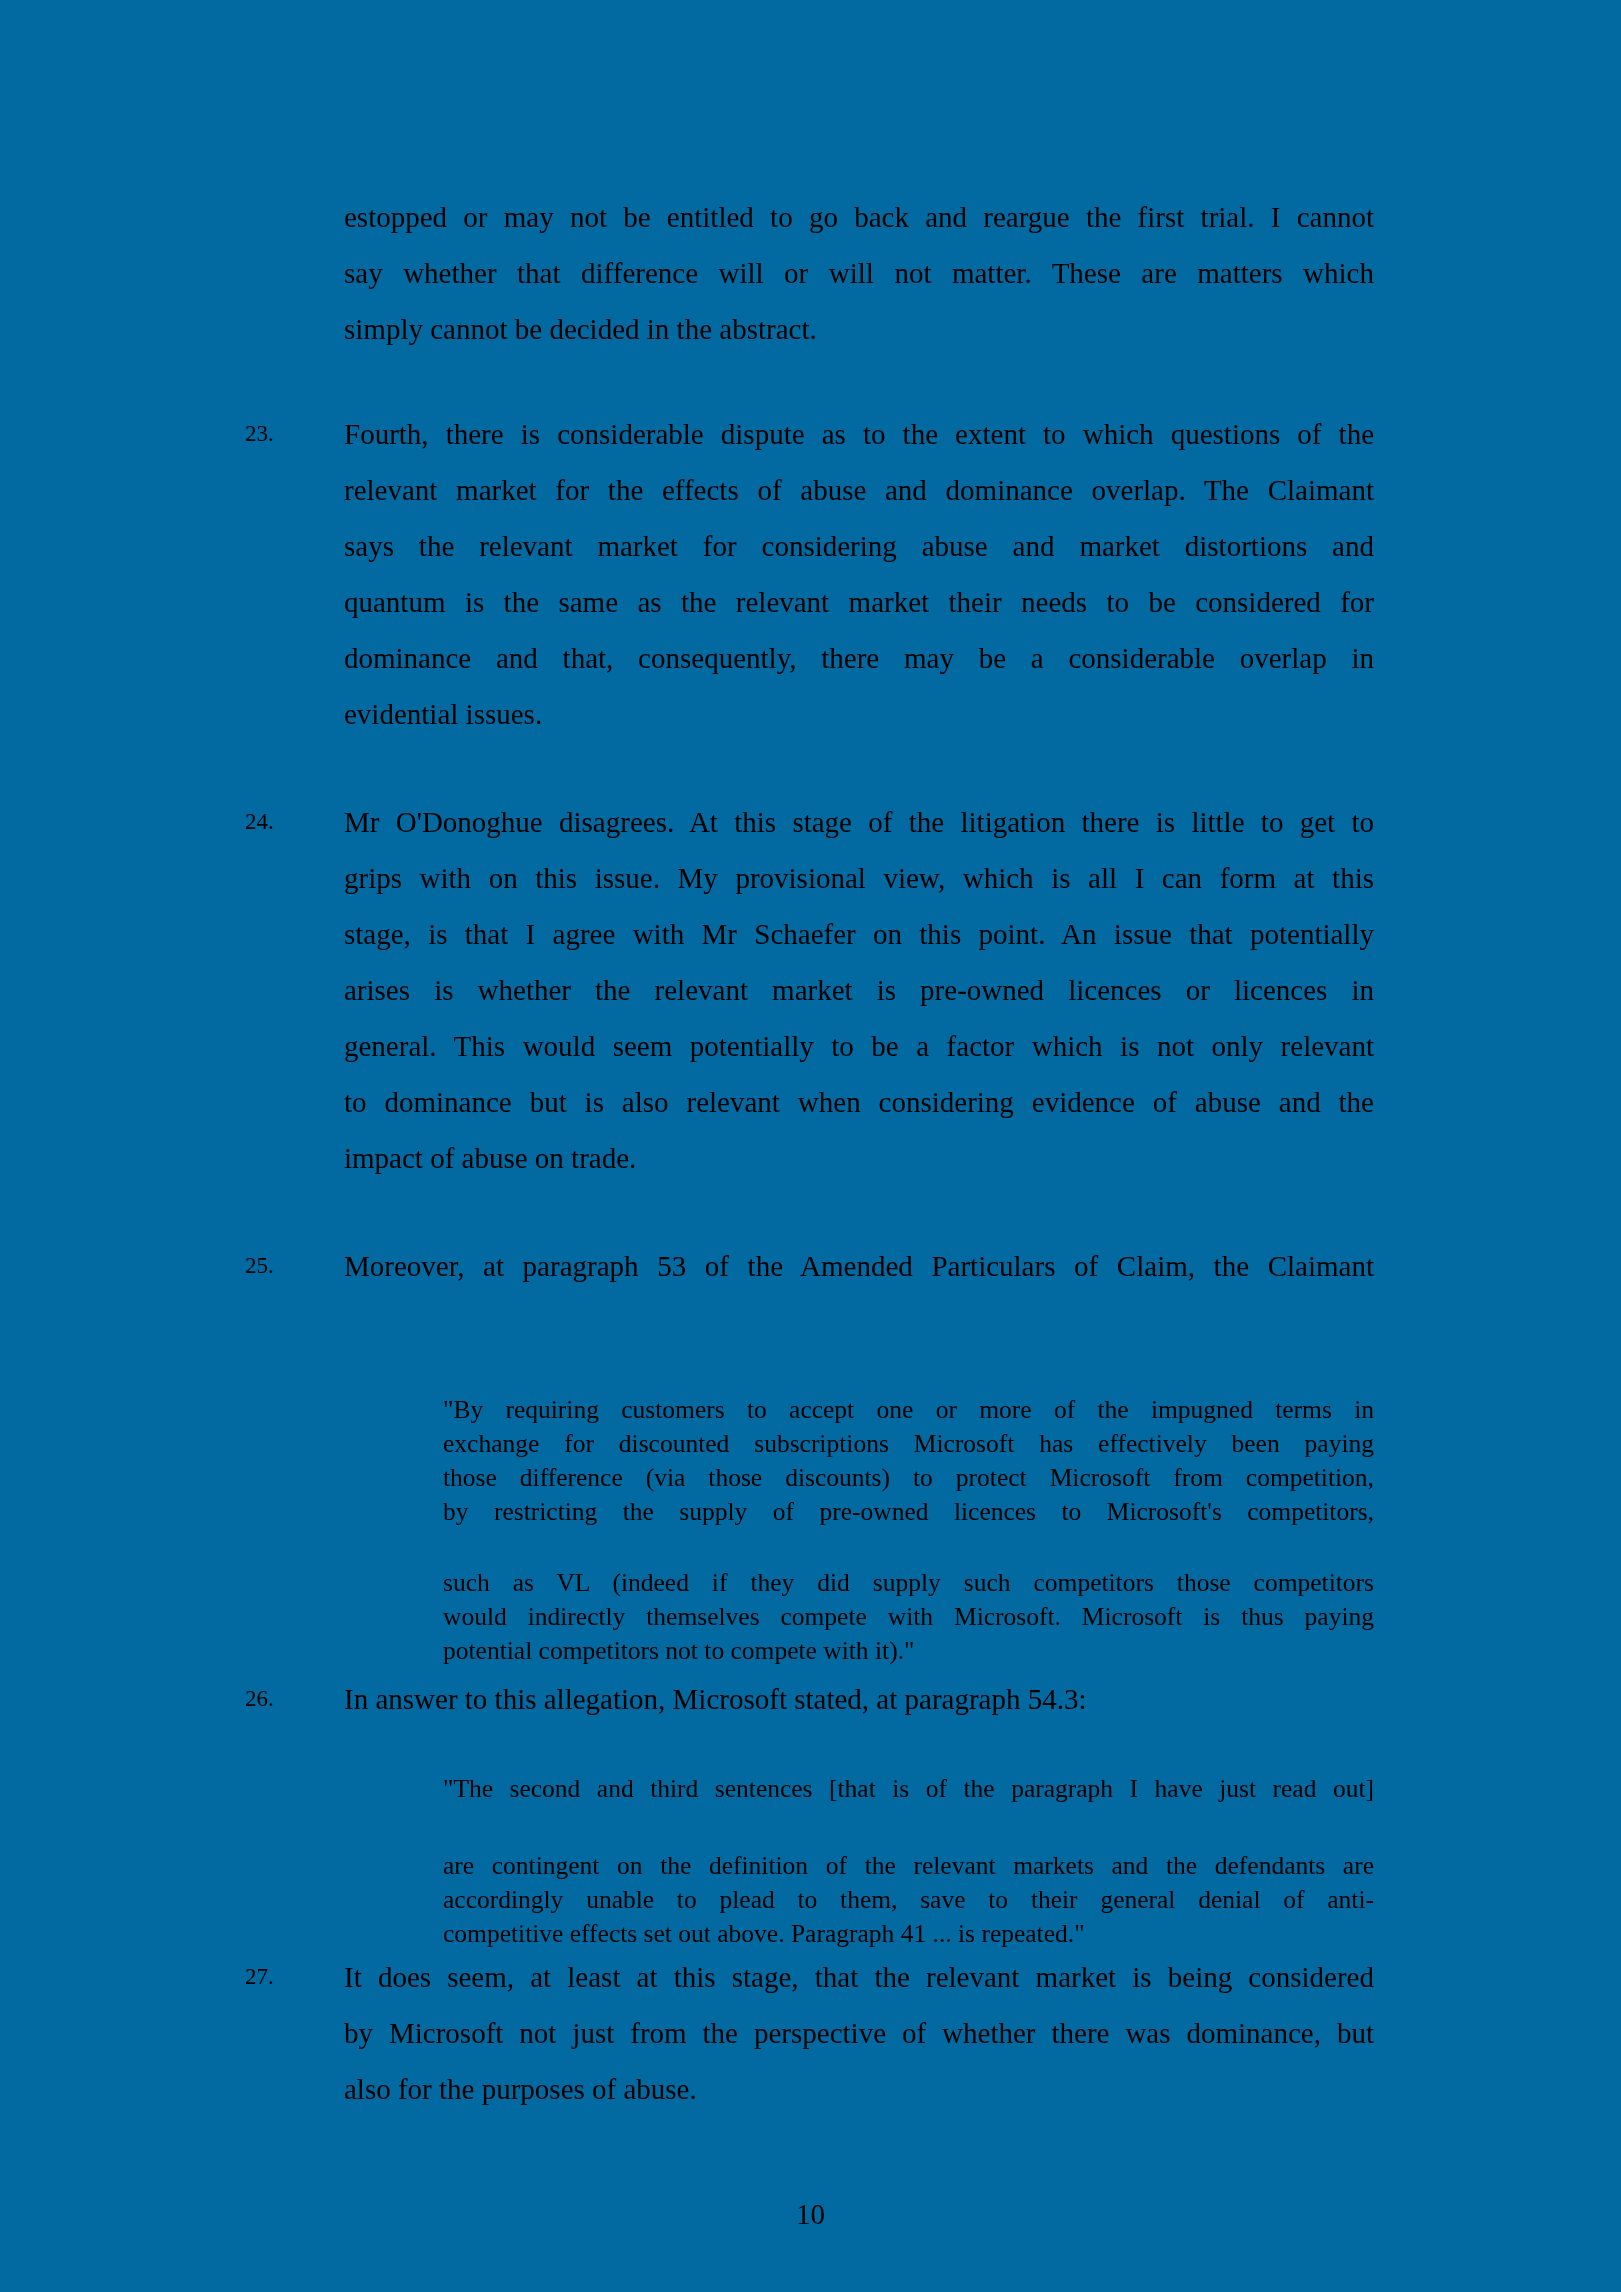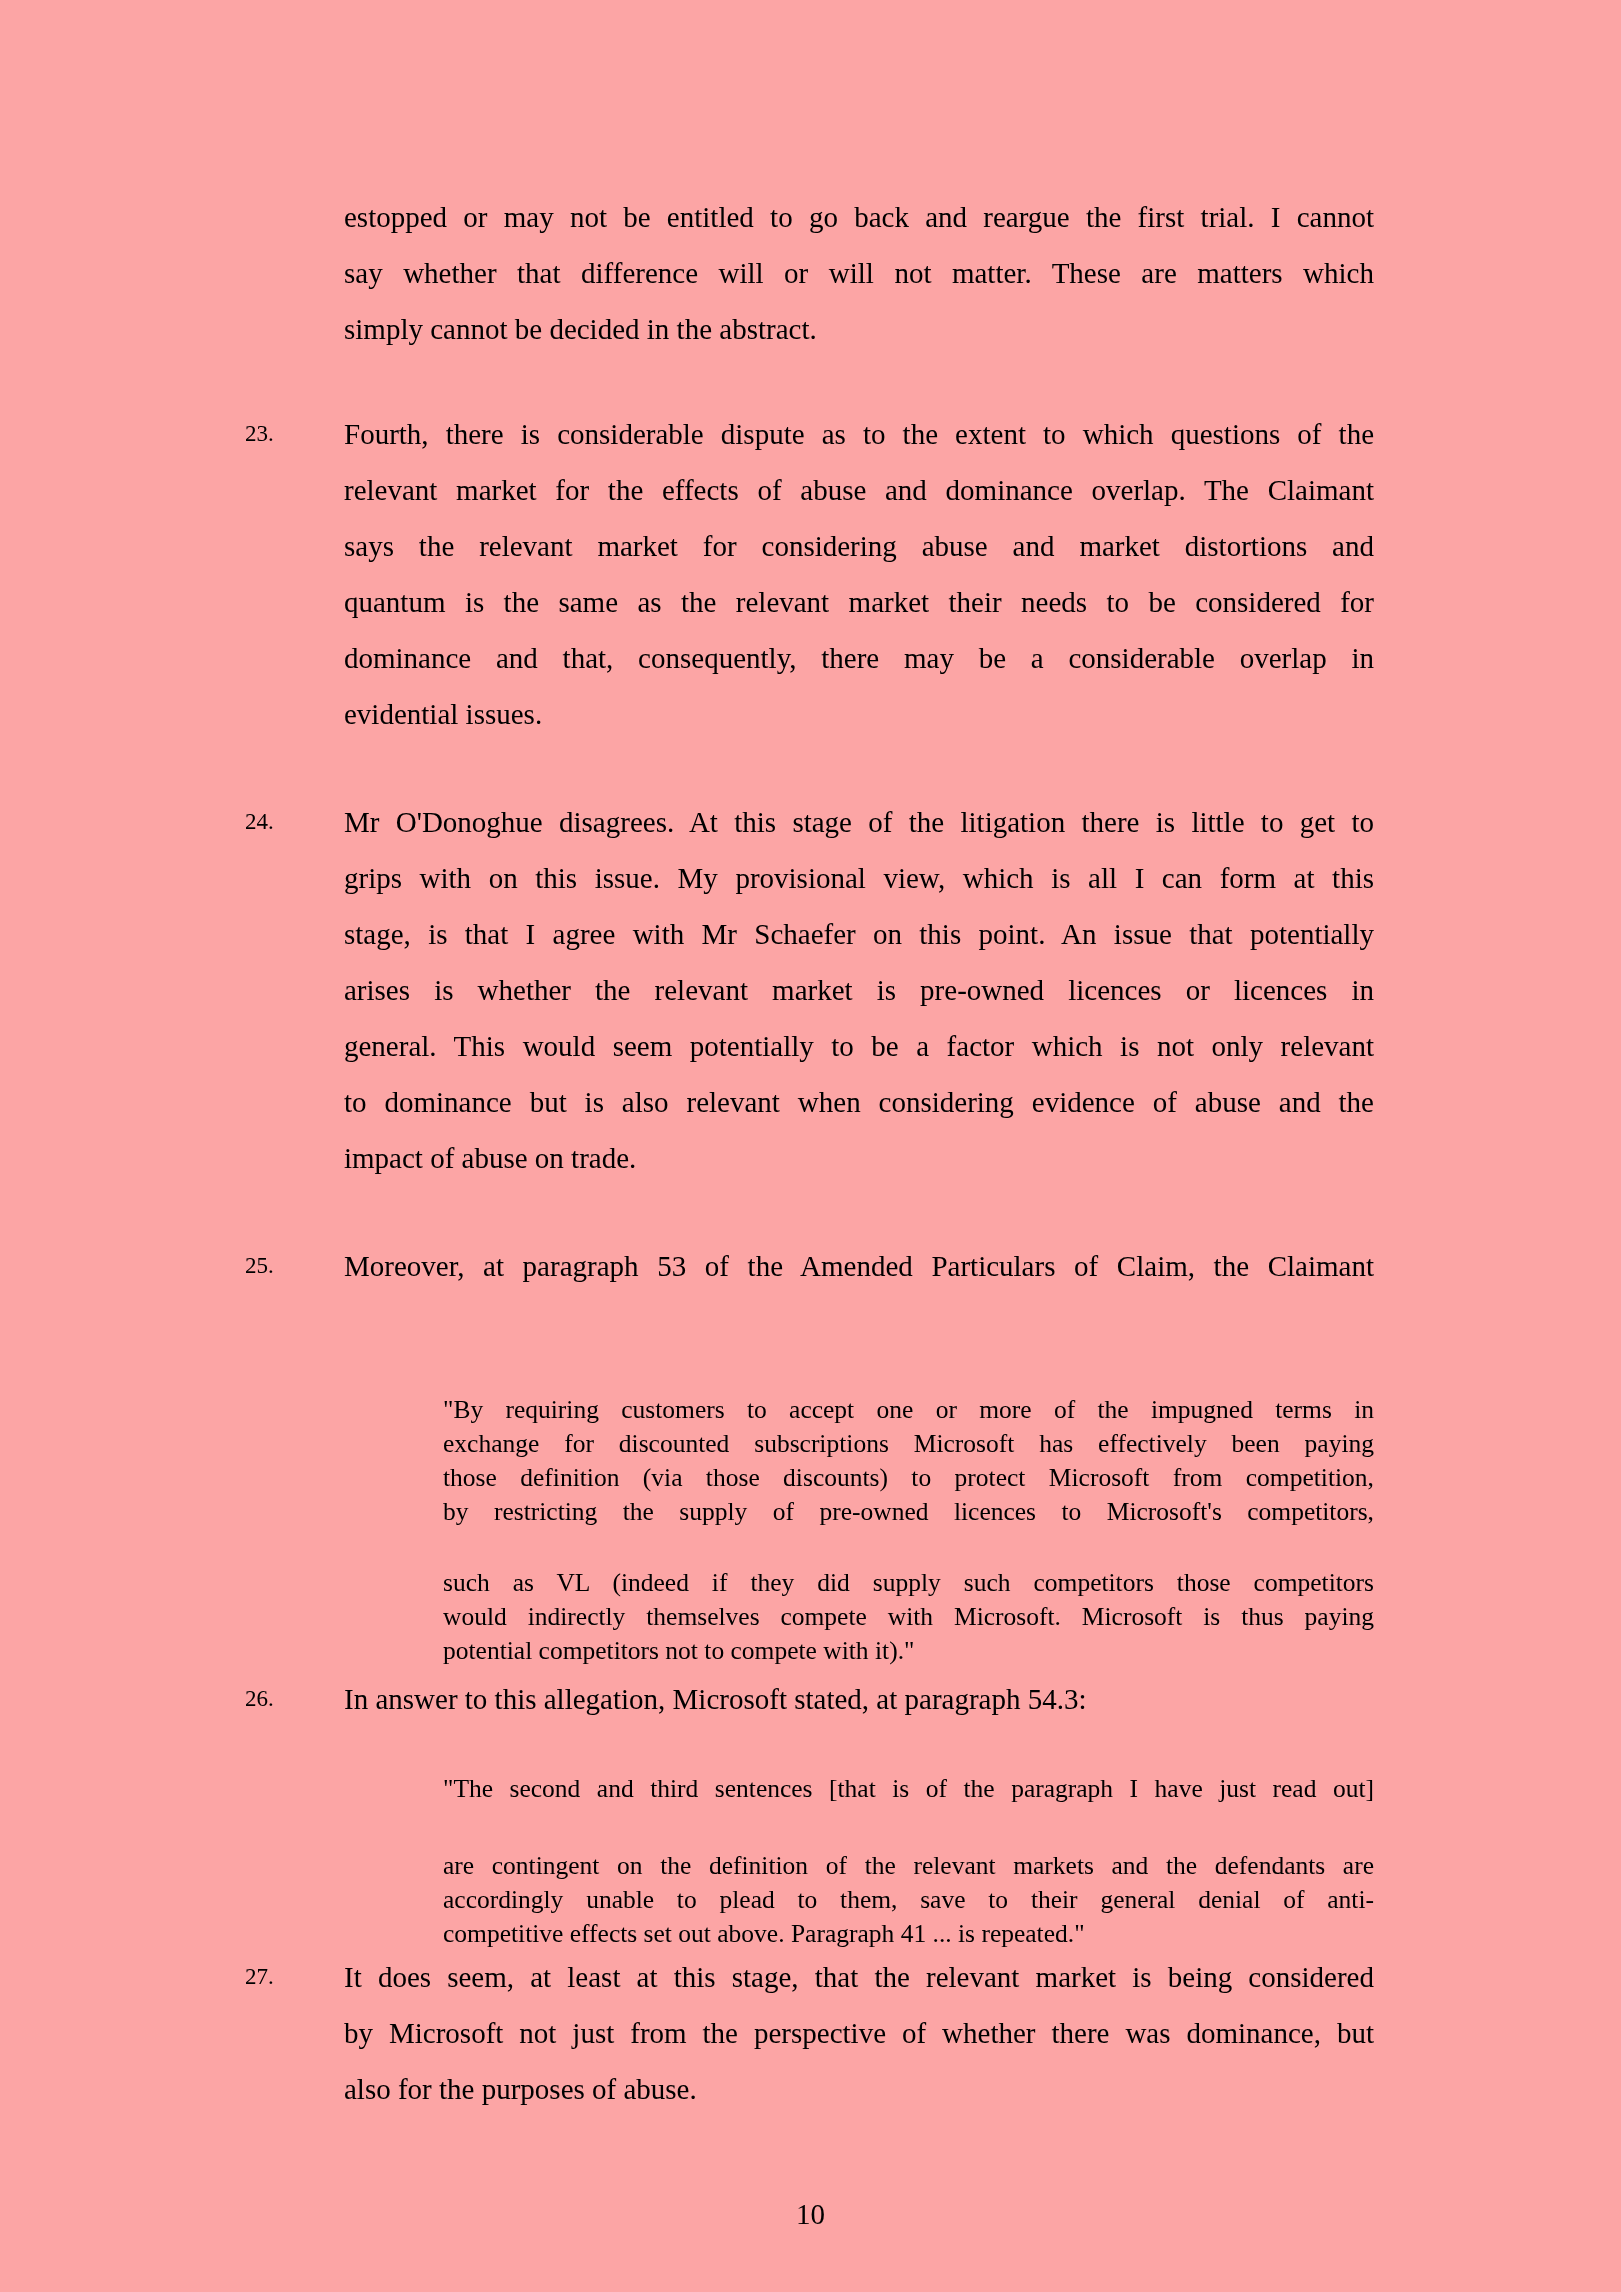--- a/index.html
+++ b/index.html
@@ -13,21 +13,21 @@
     position: relative;
     overflow: hidden;
     font-family: "Liberation Serif", "DejaVu Serif", serif;
     color: #000000;
   }
   .page {
     position: absolute;
     left: 0; top: 0;
     width: 1621px;
     height: 2293px;
-    background: #fca5a5;
+    background: #0369a1;
   }
   .para {
     position: absolute;
     left: 0;
     width: 1621px;
   }
   .para-num {
     position: absolute;
     left: 245px;
     top: 0;
@@ -116,21 +116,21 @@
   <div class="para" style="top:1238px;">
     <span class="para-num">25.</span>
     <div class="body-text">
       <span class="line" style="white-space: normal;">Moreover, at paragraph 53 of the Amended Particulars of Claim, the Claimant</span>
     </div>
   </div>
 
   <div class="quote-text" style="top:1393px;">
     <span class="line" style="white-space: normal;">"By requiring customers to accept one or more of the impugned terms in</span>
     <span class="line" style="white-space: normal;">exchange for discounted subscriptions Microsoft has effectively been paying</span>
-    <span class="line" style="white-space: normal;">those definition (via those discounts) to protect Microsoft from competition,</span>
+    <span class="line" style="white-space: normal;">those difference (via those discounts) to protect Microsoft from competition,</span>
     <span class="line" style="white-space: normal;">by restricting the supply of pre-owned licences to Microsoft's competitors,</span>
     <span class="line" style="white-space: normal; margin-top: 37px;">such as VL (indeed if they did supply such competitors those competitors</span>
     <span class="line" style="white-space: normal;">would indirectly themselves compete with Microsoft.  Microsoft is thus paying</span>
     <span class="line last">potential competitors not to compete with it)."</span>
   </div>
 
   <div class="para" style="top:1671px;">
     <span class="para-num">26.</span>
     <div class="body-text">
       <span class="line last">In answer to this allegation, Microsoft stated, at paragraph 54.3:</span>

